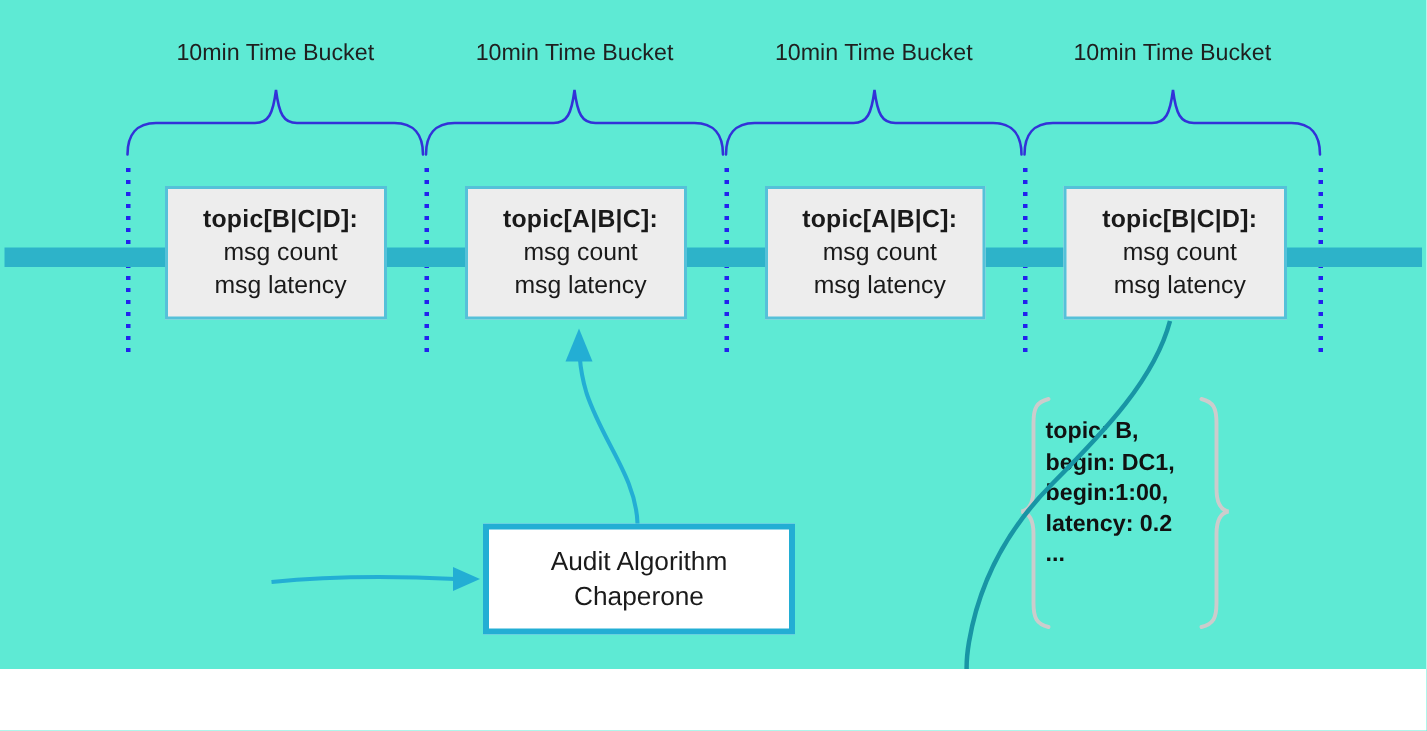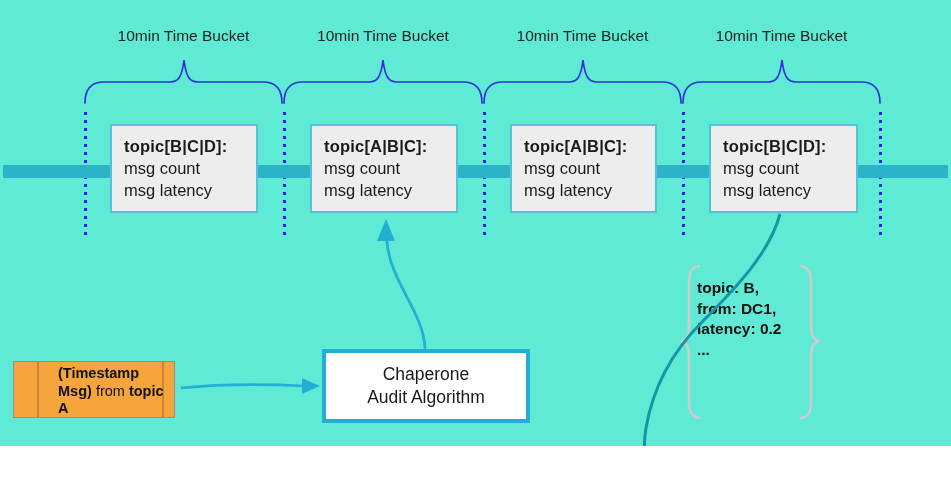--- a/index.html
+++ b/index.html
@@ -20,21 +20,21 @@
     background:repeating-linear-gradient(to bottom,var(--dot-blue,#2222ee) 0 3px,transparent 3px 8px);
   }
   .timeline-bar{
     position:absolute;left:3px;top:165px;width:945px;height:13px;
     background:var(--bar-teal,#2db3c9);
   }
 
   .topic-box{
     position:absolute;top:124px;width:148px;height:89px;box-sizing:border-box;
     background:var(--box-fill,#ededed);border:2px solid var(--box-border,#55c1d9);
-    padding:9px 6px 0 12px;font-size:16.5px;line-height:22px;
+    padding:9px 6px 0 12px;font-size:16.5px;line-height:22px;text-align:center;
   }
   .topic-title{font-weight:bold;letter-spacing:0.2px;}
 
   .ts-box{
     position:absolute;left:13px;top:361px;width:162px;height:57px;box-sizing:border-box;
     background:var(--orange-fill,#f6a53c);border:1px solid #8f8f8f;
   }
   .ts-cell-line{position:absolute;top:0;height:100%;width:2px;background:var(--orange-divider,#d2832a);}
   .ts-text{
     position:absolute;left:44px;top:3px;width:118px;
@@ -98,42 +98,34 @@
     <div class="topic-title">topic[A|B|C]:</div>
     <div>msg count</div>
     <div>msg latency</div>
   </div>
   <div class="topic-box" style="left:709px;width:149px;">
     <div class="topic-title">topic[B|C|D]:</div>
     <div>msg count</div>
     <div>msg latency</div>
   </div>
 
-  <div class="ts-box">
-    <div class="ts-cell-line" style="left:23px;"></div>
-    <div class="ts-cell-line" style="left:148px;"></div>
-    <div class="ts-text">
-      <b>(Timestamp Msg)</b>
-      <span>from</span>
-      <b>topic A</b>
-    </div>
-  </div>
 
   <div class="chaperone-box">
+    <div>Audit Algorithm</div>
     <div>Chaperone</div>
-    <div>Audit Algorithm</div>
   </div>
 
   <svg class="layer" viewBox="0 0 951 487">
     <path class="audit-brace" d="M 699 266 C 691 268 689 272 689 282 L 689 326 C 689 336 686 340 681 341 C 686 342 689 346 689 356 L 689 402 C 689 412 691 416 699 418"></path>
     <path class="audit-brace" d="M 801 266 C 809 268 811 272 811 282 L 811 326 C 811 336 814 340 819 341 C 814 342 811 346 811 356 L 811 402 C 811 412 809 416 801 418"></path>
   </svg>
   <div class="audit-text">
     <div>topic: B,</div>
-    <div>from: DC1,</div>
+    <div>begin: DC1,</div>
+    <div>begin:1:00,</div>
     <div>latency: 0.2</div>
     <div>...</div>
   </div>
 
   <svg class="layer" viewBox="0 0 951 487">
     <path class="cyan-arrow" d="M 181 388 C 220 384 265 384 304 386"></path>
     <polygon class="cyan-head" points="320,386 302,378 302,394"></polygon>
     <path class="cyan-arrow" d="M 425 349 C 424 318 402 295 391 262 C 388 252 387 245 386.5 238"></path>
     <polygon class="cyan-head" points="386,219 377,241 395,241"></polygon>
     <path class="teal-arrow" d="M 780 214 C 770 252 737 287 702 322 C 668 356 652 393 646 428 C 644 440 644 447 645 453"></path>

